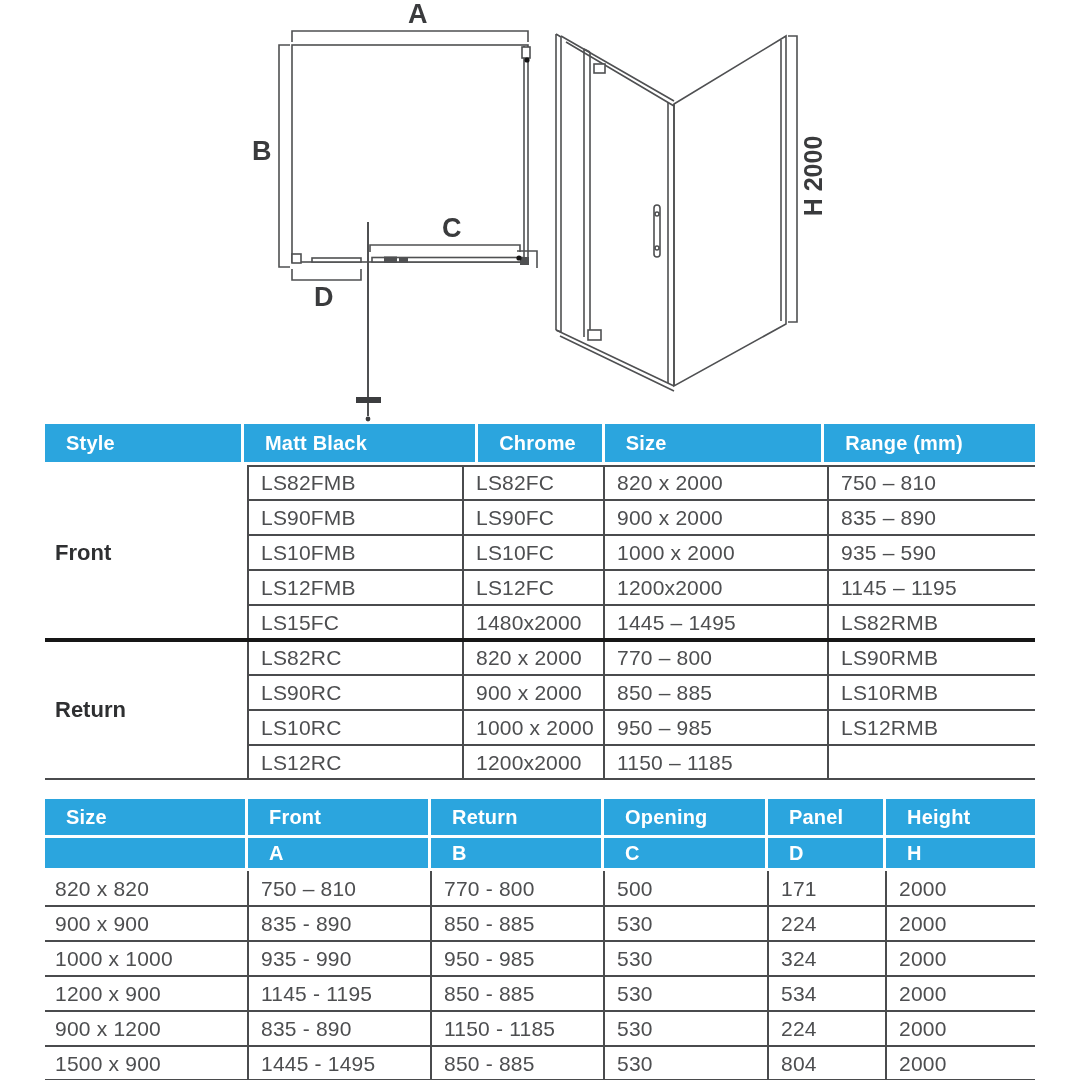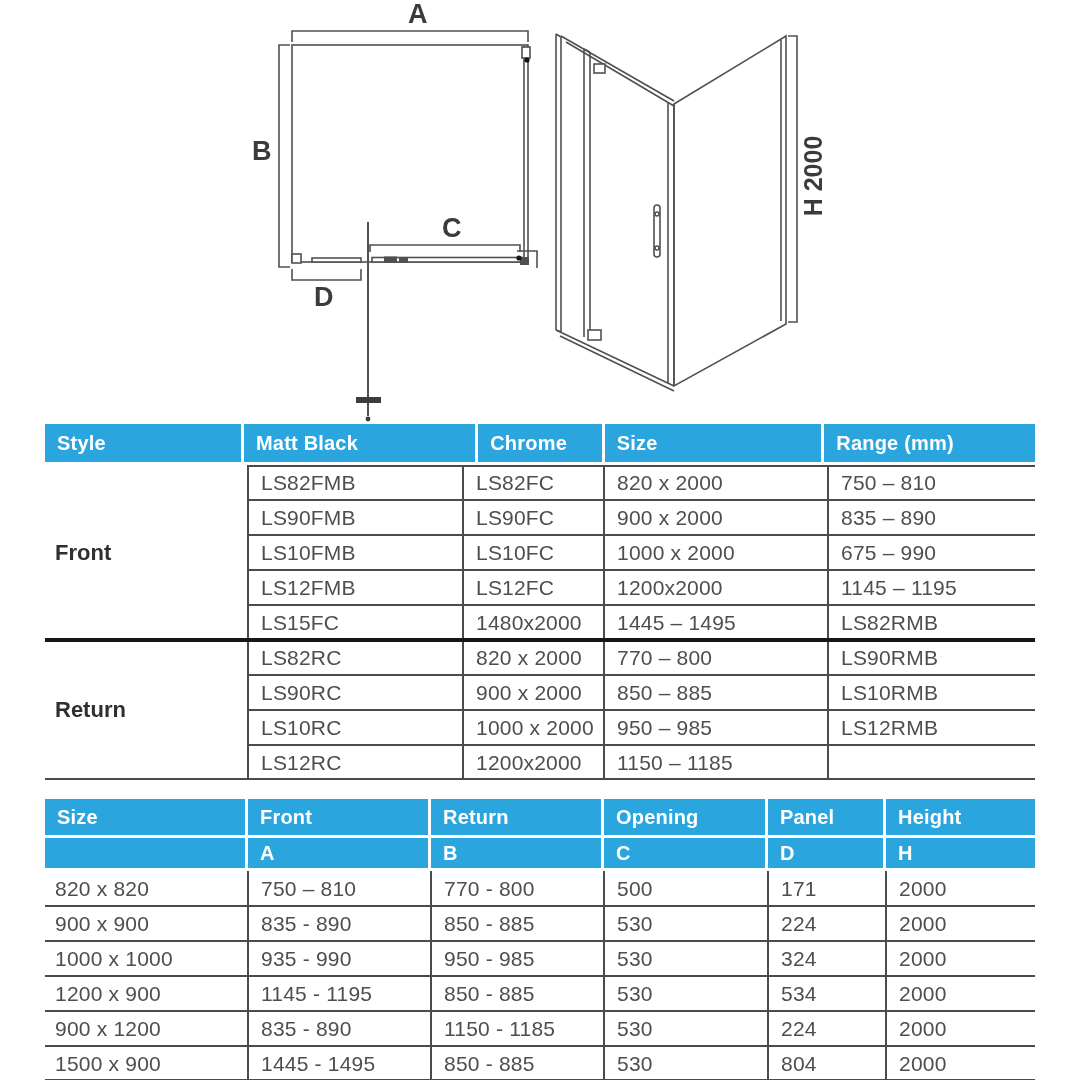--- a/index.html
+++ b/index.html
@@ -9,21 +9,21 @@
   }
   
   #diagram{position:absolute;left:0;top:0}
   .dimlabel{font-family:"Liberation Sans",sans-serif;font-weight:bold;fill:#3a3b3d}
 
   
   .tbl{position:absolute;left:45px;width:990px}
   .hdr-row{display:flex;gap:3px}
   .hdr-cell{
     background:#2BA5DE;color:#fff;font-weight:bold;font-size:20px;
-    display:flex;align-items:center;padding-left:12px;box-sizing:border-box;
+    display:flex;align-items:center;padding-left:21px;box-sizing:border-box;
     letter-spacing:.2px;
   }
   .cell{
     display:flex;align-items:center;padding-left:13px;font-size:21px;
     color:#4D4E50;box-sizing:border-box;white-space:nowrap;letter-spacing:.2px;
   }
   .vline{position:absolute;top:0;width:2px;background:#4A4B4D}
   .hline{position:absolute;height:2px;background:#4A4B4D}
 
   
@@ -136,21 +136,21 @@
       <div class="cell">750 – 810</div>
 
       <div class="cell">LS90FMB</div>
       <div class="cell">LS90FC</div>
       <div class="cell">900 x 2000</div>
       <div class="cell">835 – 890</div>
 
       <div class="cell">LS10FMB</div>
       <div class="cell">LS10FC</div>
       <div class="cell">1000 x 2000</div>
-      <div class="cell">675 – 990</div>
+      <div class="cell">935 – 590</div>
 
       <div class="cell">LS12FMB</div>
       <div class="cell">LS12FC</div>
       <div class="cell">1200x2000</div>
       <div class="cell">1145 – 1195</div>
 
       <div class="cell">LS15FC</div>
       <div class="cell">1480x2000</div>
       <div class="cell">1445 – 1495</div>
 

